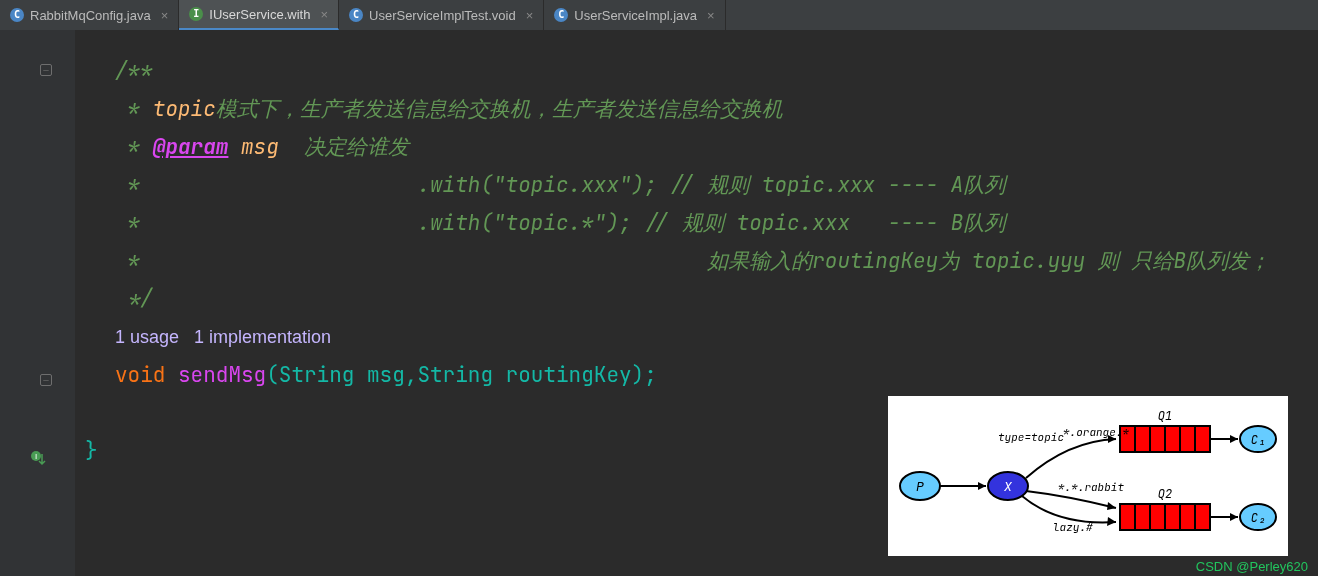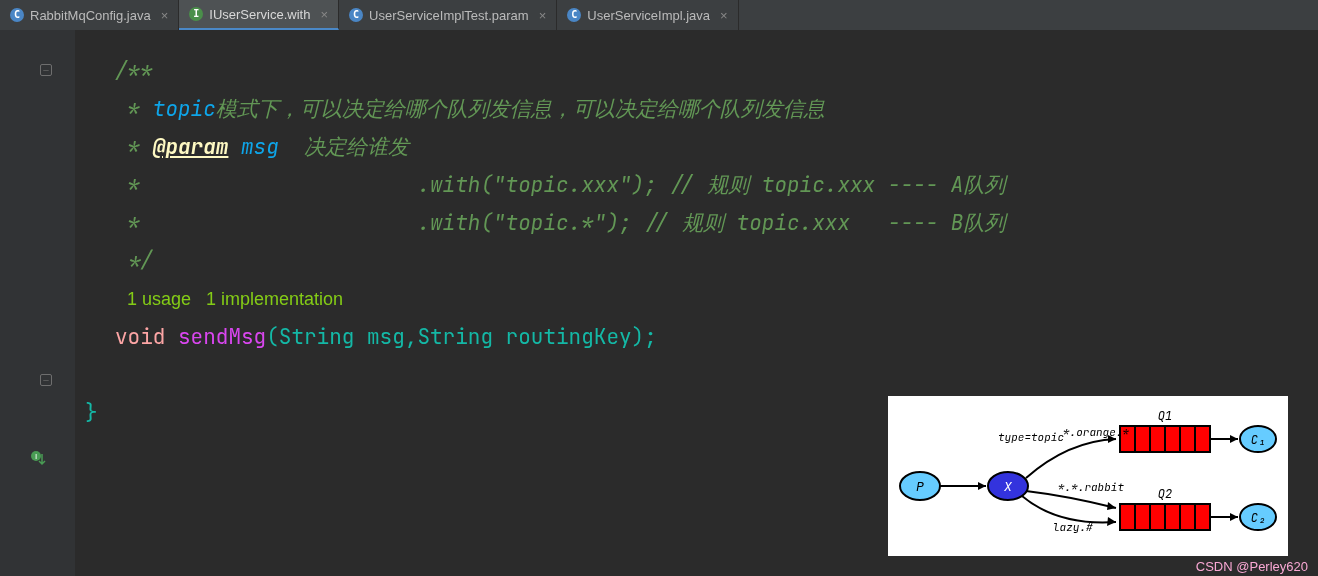--- a/index.html
+++ b/index.html
@@ -14,47 +14,47 @@
   .ico-i{background:#4a8f4a;color:#fff;font:700 10px/14px monospace;text-align:center;}
   
   .editor{display:flex;height:546px;}
   .gutter{width:75px;background:#313335;position:relative;}
   .g-icon{position:absolute;left:40px;}
   .collapse{width:12px;height:12px;border:1px solid #6e6e6e;border-radius:2px;display:flex;align-items:center;justify-content:center;color:#6e6e6e;font:9px/1 monospace;}
   .impl{color:#499c54;font-size:15px;left:30px;}
   .code{flex:1;padding:22px 0 0 40px;font:italic 21px/38px "JetBrains Mono",Consolas,monospace;color:#808080;position:relative;}
   .code .row{white-space:pre;}
   .c-comment{color:#629755;font-style:italic;}
-  .c-tag{color:#fef9c3;text-decoration:underline;font-weight:bold;}
-  .c-param{color:#0ea5e9;font-style:italic;}
-  .c-kw{color:#fca5a5;font-style:normal;}
+  .c-tag{color:#d946ef;text-decoration:underline;font-weight:bold;}
+  .c-param{color:#fdba74;font-style:italic;}
+  .c-kw{color:#f97316;font-style:normal;}
   .c-id{color:#d946ef;font-style:normal;}
   .c-type{color:#14b8a6;font-style:normal;}
-  .hints{font:400 18px/38px "Segoe UI",sans-serif;color:#84cc16;font-style:normal;margin-left:12px;}
+  .hints{font:400 18px/38px "Segoe UI",sans-serif;color:#c4b5fd;font-style:normal;}
   
   .diagram{position:absolute;right:30px;bottom:20px;width:400px;height:160px;background:#fff;}
-  .watermark{position:absolute;right:10px;bottom:2px;color:#f9a8d4;font:13px Arial;}
+  .watermark{position:absolute;right:10px;bottom:2px;color:#22c55e;font:13px Arial;}
 </style>
 </head>
 <body>
 
 <div class="tabbar">
   <div class="tab">
     <span class="ico ico-c">C</span>
     <span>RabbitMqConfig.java</span>
     <span class="close">×</span>
   </div>
   <div class="tab active">
     <span class="ico ico-i">I</span>
     <span>IUserService.with</span>
     <span class="close">×</span>
   </div>
   <div class="tab">
     <span class="ico ico-c">C</span>
-    <span>UserServiceImplTest.param</span>
+    <span>UserServiceImplTest.void</span>
     <span class="close">×</span>
   </div>
   <div class="tab">
     <span class="ico ico-c">C</span>
     <span>UserServiceImpl.java</span>
     <span class="close">×</span>
   </div>
 </div>
 
 <div class="editor">
@@ -64,24 +64,25 @@
     <div class="g-icon impl" style="top:420px">
       <svg width="18" height="18">
           <circle cx="6" cy="6" r="5" fill="#499c54"></circle>
           <text x="6" y="9" font-size="8" fill="#fff" text-anchor="middle">I</text>
           <path d="M12 4 L12 14 M9 11 L12 14 L15 11" stroke="#499c54" stroke-width="1.5" fill="none"></path>
         </svg>
     </div>
   </div>
   <div class="code">
     <div class="row c-comment">/**</div>
-    <div class="row"><span class="c-comment"> * </span><span class="c-param">topic</span><span class="c-comment">模式下，可以决定给哪个队列发信息，可以决定给哪个队列发信息</span></div>
+    <div class="row"><span class="c-comment"> * </span><span class="c-param">topic</span><span class="c-comment">模式下，生产者发送信息给交换机，生产者发送信息给交换机</span></div>
     <div class="row"><span class="c-comment"> * </span><span class="c-tag">@param</span><span class="c-param"> msg</span><span class="c-comment">  决定给谁发</span></div>
     <div class="row c-comment"> *                      .with("topic.xxx"); // 规则 topic.xxx ---- A队列</div>
     <div class="row c-comment"> *                      .with("topic.*"); // 规则 topic.xxx   ---- B队列</div>
+    <div class="row c-comment"> *                                             如果输入的routingKey为 topic.yyy 则 只给B队列发；</div>
     <div class="row c-comment"> */</div>
     <div class="row hints">1 usage   1 implementation</div>
     <div class="row"><span class="c-kw">void </span><span class="c-id">sendMsg</span><span class="c-type">(String msg,String routingKey);</span></div>
     <div class="row">&nbsp;</div>
     <div class="row c-type" style="margin-left:-30px">}</div>
 
     <svg class="diagram" viewBox="0 0 400 160">
       <rect x="0" y="0" width="400" height="160" fill="#fff"></rect>
 
       <ellipse cx="32" cy="90" rx="20" ry="14" fill="#6cf" stroke="#000" stroke-width="2"></ellipse>

